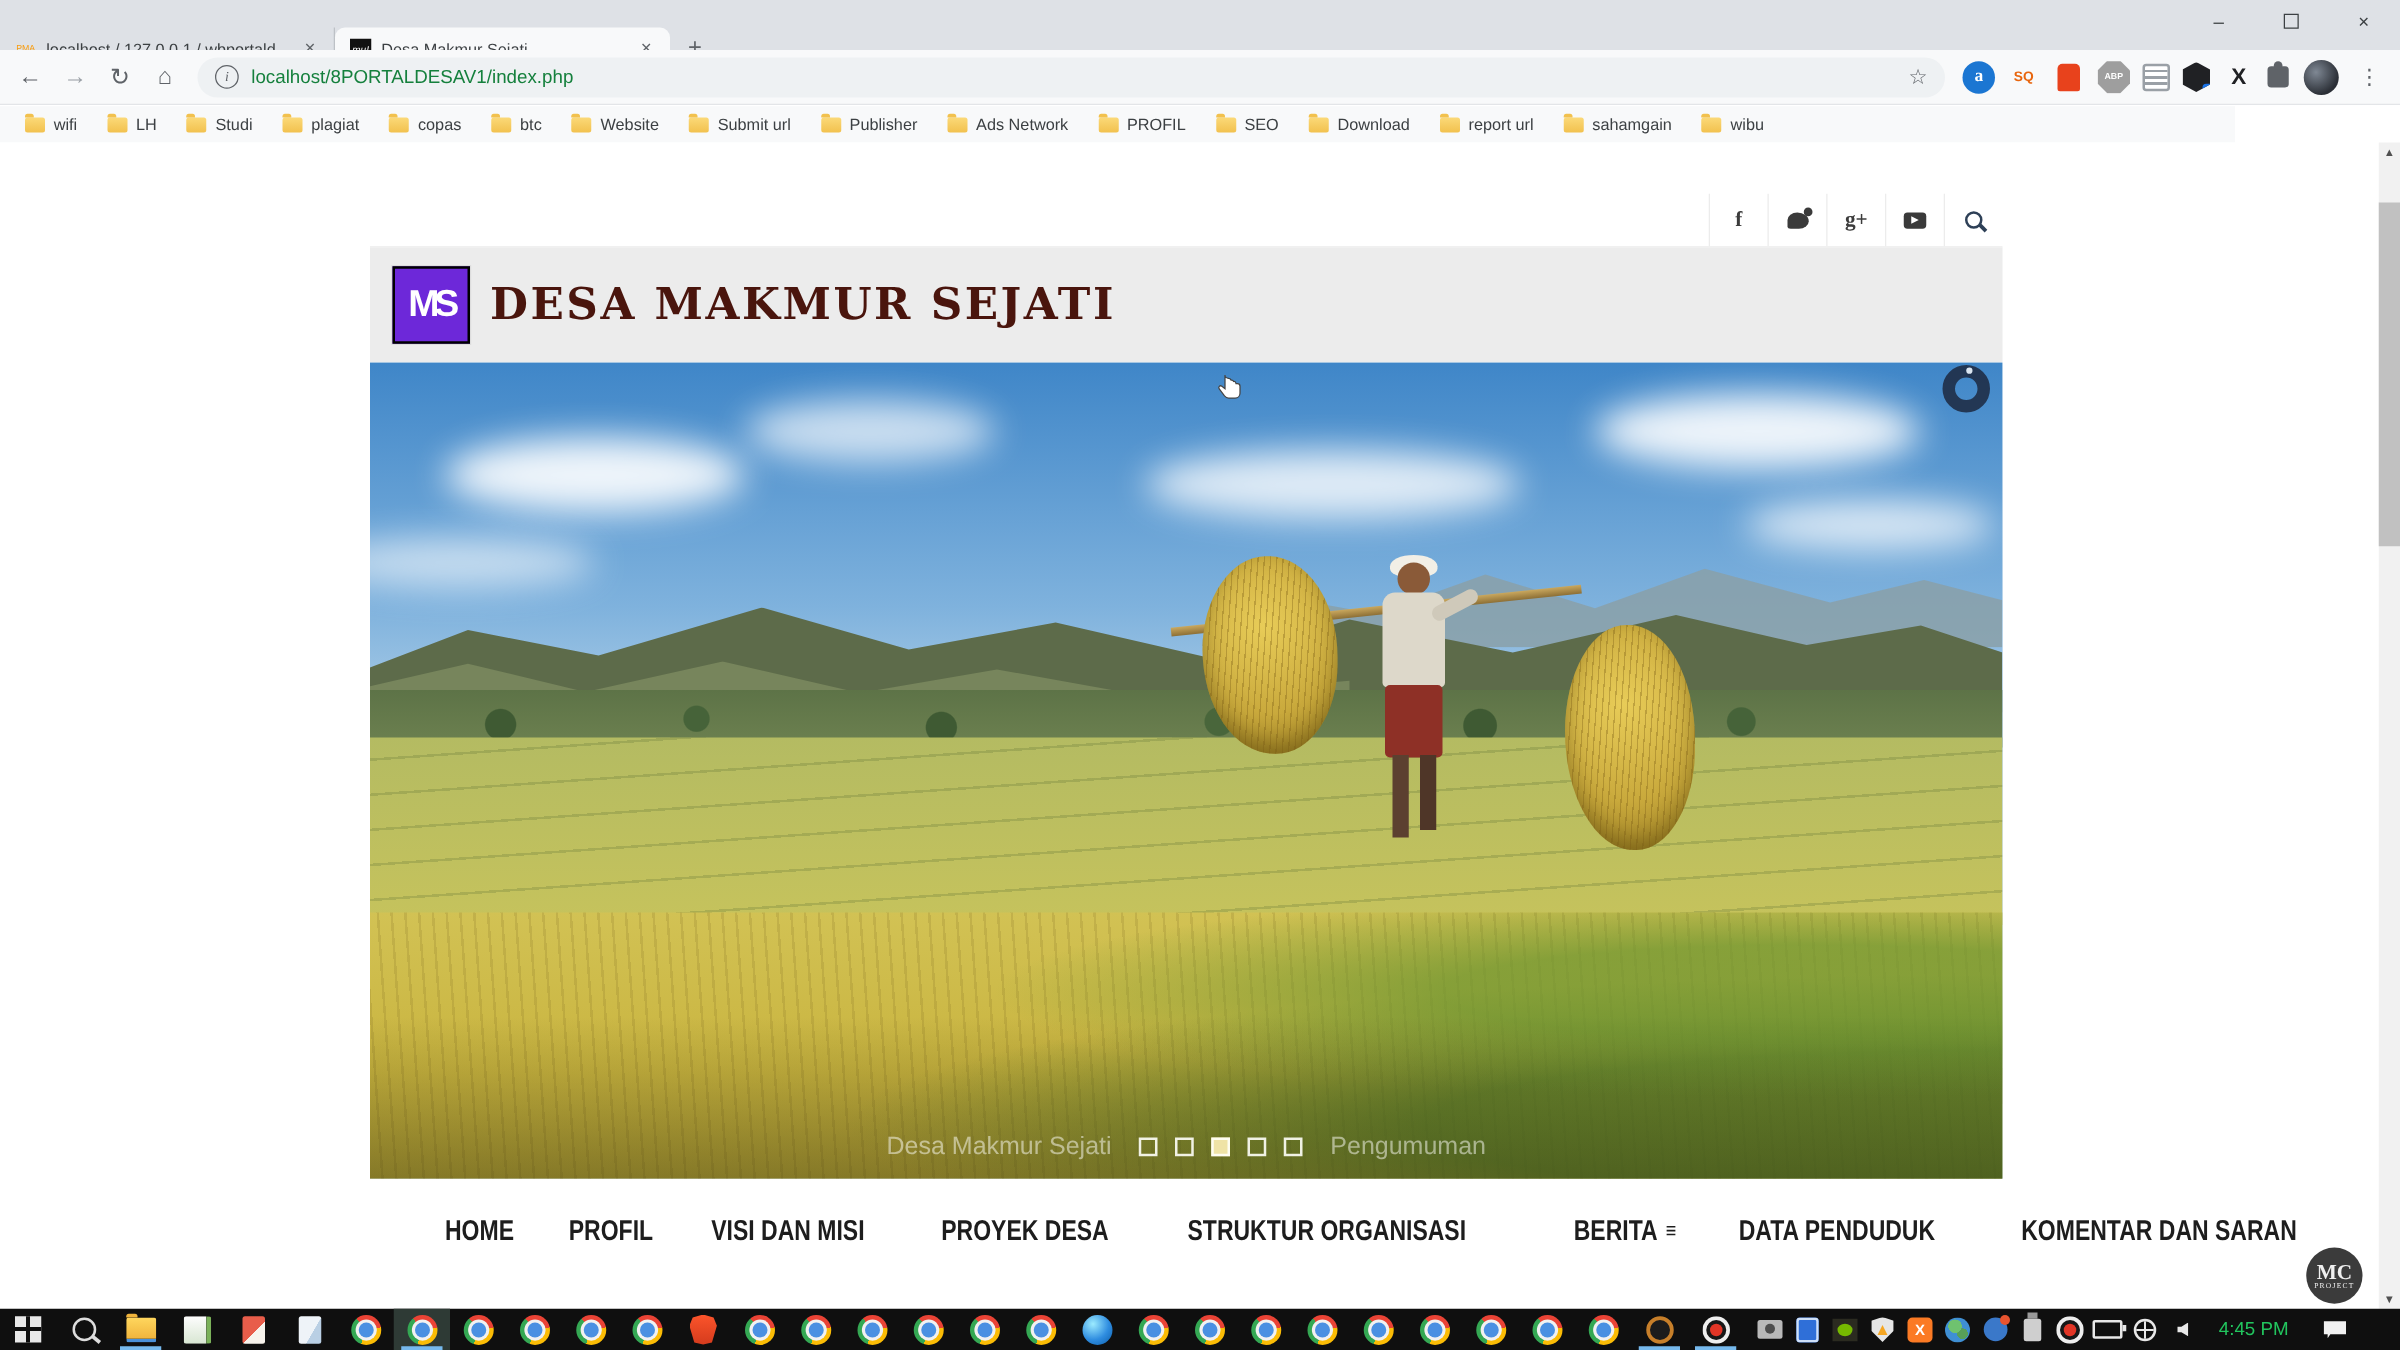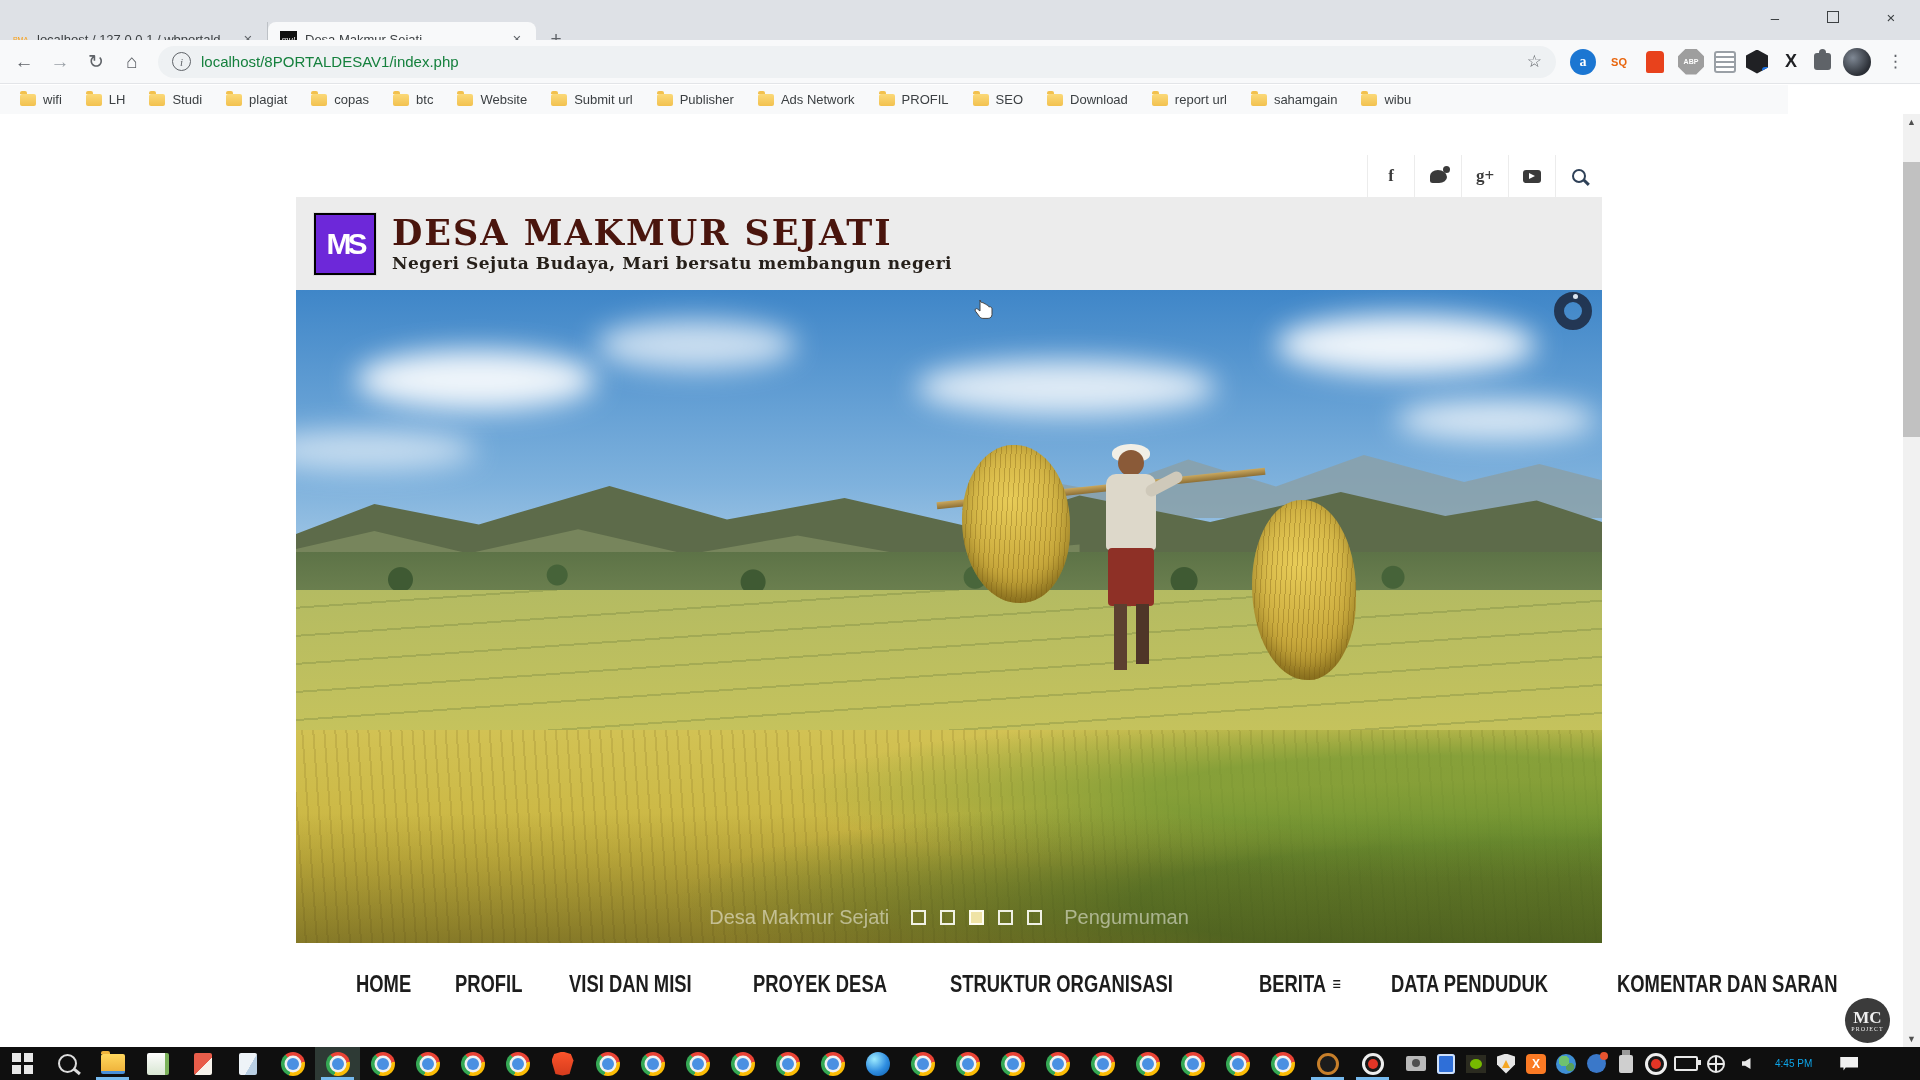--- a/index.html
+++ b/index.html
@@ -163,21 +163,21 @@
   .i-earth .shape{width:20px;height:20px;border-radius:50%;background:radial-gradient(circle at 40% 35%,#6fc26f 0 30%,transparent 31%),radial-gradient(circle at 70% 65%,#58a058 0 22%,transparent 23%),#3f8fd4;}
   .i-assist .shape{width:19px;height:19px;border-radius:50%;background:#3a78c9;}
   .i-assist .shape::after{content:"";position:absolute;right:-2px;top:-2px;width:8px;height:8px;border-radius:50%;background:#e8542f;}
   .i-usb .shape{width:14px;height:18px;background:#cfcfcf;border-radius:2px;}
   .i-usb .shape::before{content:"";position:absolute;top:-5px;left:3px;width:8px;height:5px;background:#9a9a9a;}
   .i-battery .shape{width:20px;height:11px;border:2px solid #e8e8e8;border-radius:2px;background:#0f0f0f;}
   .i-battery .shape::after{content:"";position:absolute;right:-5px;top:2px;width:3px;height:5px;background:#e8e8e8;}
   .i-network .shape{width:18px;height:18px;border:2px solid #e8e8e8;border-radius:50%;box-sizing:border-box;background:linear-gradient(to right,transparent 6px,#e8e8e8 6px 8px,transparent 8px),linear-gradient(to bottom,transparent 6px,#e8e8e8 6px 8px,transparent 8px);}
   .i-volume .shape{width:9px;height:11px;background:#e8e8e8;clip-path:polygon(0 30%,40% 30%,100% 0,100% 100%,40% 70%,0 70%);}
   .i-volume .shape::after{content:"";position:absolute;left:11px;top:-1px;width:10px;height:13px;border:2px solid transparent;border-right-color:#e8e8e8;border-radius:50%;}
-  .clock{color:#0ea5e9;font-size:10px;padding:0 16px 0 14px;white-space:nowrap;}
+  .clock{color:#22c55e;font-size:15px;padding:0 16px 0 14px;white-space:nowrap;}
   .action{width:42px;height:33px;display:flex;align-items:center;justify-content:center;}
   .action .shape{width:18px;height:14px;background:#f1f1f1;clip-path:polygon(0 0,100% 0,100% 78%,30% 78%,18% 100%,18% 78%,0 78%);}
 </style>
 </head>
 <body>
 
 <div class="tabbar">
   <div class="tab inactive">
     <span class="fav pma">PMA</span>
     <span class="title">localhost / 127.0.0.1 / wbportald</span>
@@ -366,21 +366,20 @@
         <span class="soc i-search-soc">
           <span></span>
           <span class="shape"></span>
         </span>
       </div>
 
     <div class="header">
       <div class="logo">MS</div>
       <div>
         <div class="site-title">DESA MAKMUR SEJATI</div>
-        <div class="site-tagline">Negeri Sejuta Budaya, Mari bersatu membangun negeri</div>
       </div>
     </div>
 
 
     <div class="hero">
       <div class="sky"></div>
       <div class="cloud" style="left:60px;top:60px;width:240px;height:60px;"></div>
       <div class="cloud" style="left:300px;top:30px;width:200px;height:50px;opacity:.7"></div>
       <div class="cloud" style="left:620px;top:70px;width:300px;height:55px;opacity:.8"></div>
       <div class="cloud" style="left:980px;top:25px;width:260px;height:60px;"></div>

